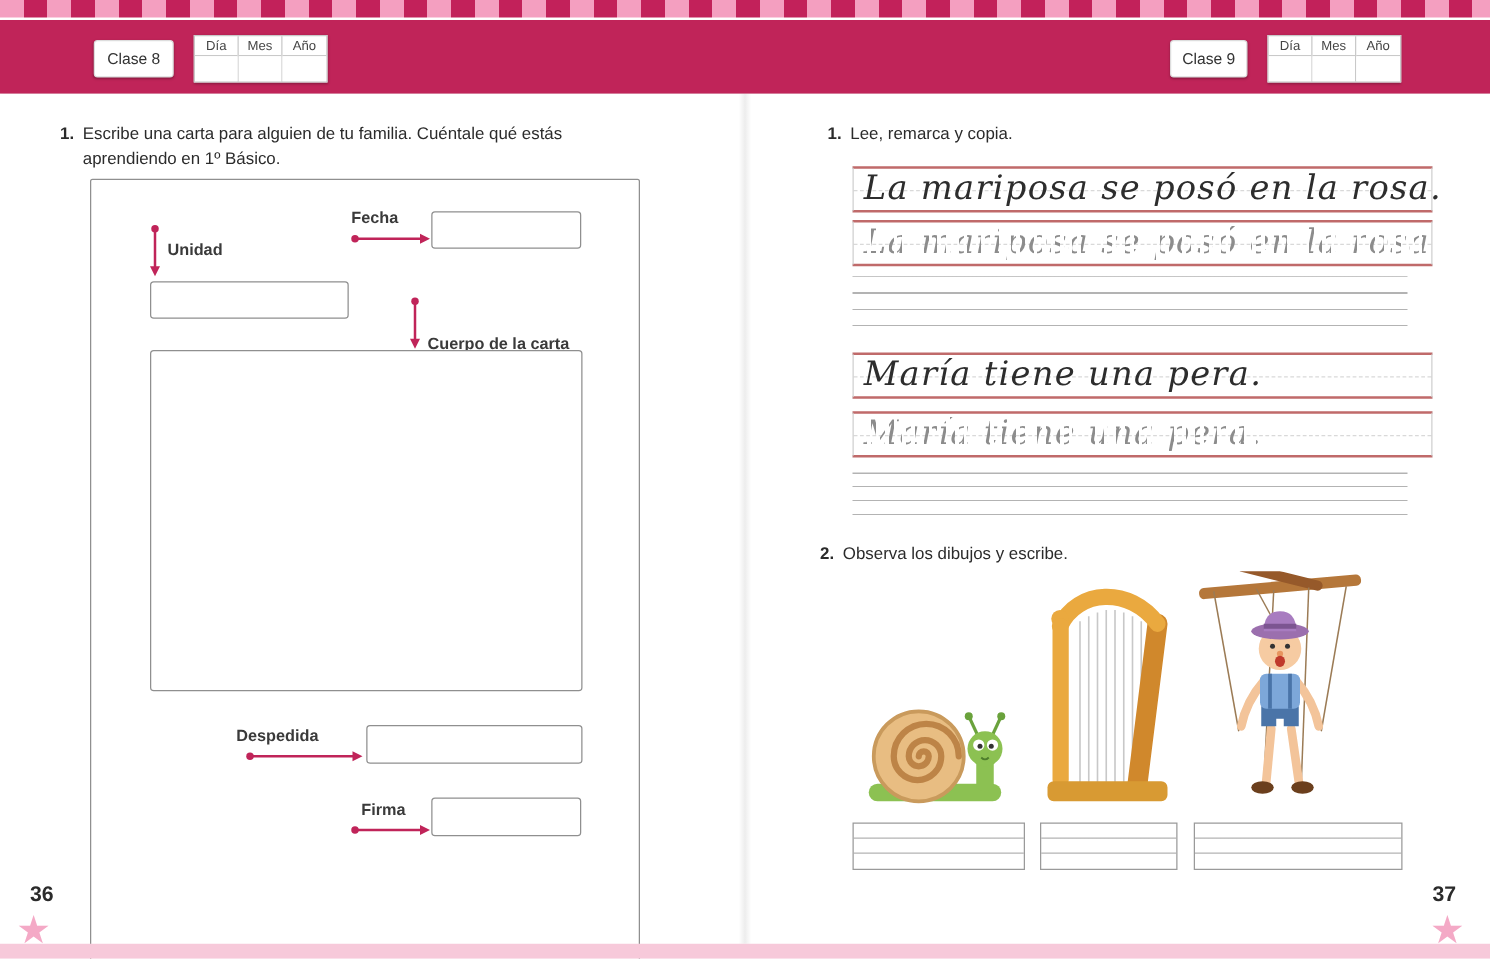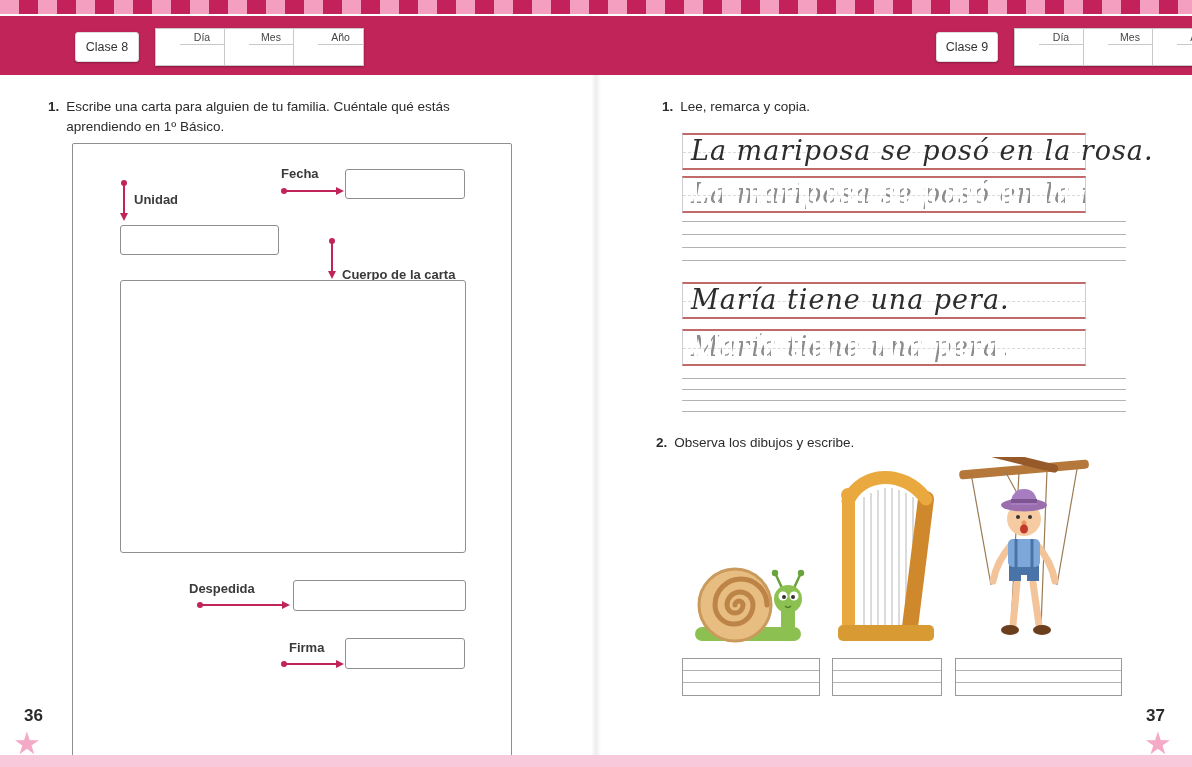--- a/index.html
+++ b/index.html
@@ -14,21 +14,21 @@
     box-shadow:0 2px 3px rgba(0,0,0,.18); }
   .clase-box { position:absolute; top:16px; height:30px; background:#fff; border:1px solid #ddd;
     border-radius:3px; display:flex; align-items:center; justify-content:center;
     font-size:12.5px; color:#333; box-shadow:0 1px 2px rgba(0,0,0,.3); }
   .clase-left { left:75px; width:64px; }
   .clase-right { left:936px; width:62px; }
   .date-table { position:absolute; top:12px; display:flex; background:#fff;
     border:1px solid #c9c9c9; box-shadow:0 1px 2px rgba(0,0,0,.3); }
   .date-left { left:155px; }
   .date-right { left:1014px; }
-  .date-col { width:45px; border-right:1px solid #c9c9c9;margin-left:24px; }
+  .date-col { width:35px; border-right:1px solid #c9c9c9; }
   .date-col:last-child { border-right:none; }
   .date-head { height:16px; font-size:10.5px; color:#444; text-align:center; line-height:16px;
     border-bottom:1px solid #c9c9c9; }
   .date-cell { height:20px; background:#fff; }
   .ribbon { position:absolute; top:0; right:7px; width:58px; height:88px; background:#f591b5; z-index:6;
     clip-path:polygon(0 0,100% 0,100% 100%,50% 79%,0 100%); text-align:center; }
   .ribbon .u-label { margin-top:6px; font-size:13px; font-weight:bold; color:#c2265c; }
   .ribbon .u-num { font-size:38px; font-weight:bold; color:#fff; line-height:1.02; }
 
   
@@ -57,21 +57,21 @@
     border-radius:50%; background:#c02459; }
   .arrow-v::after { content:""; position:absolute; bottom:-7px; left:-3.5px; width:0; height:0;
     border-top:8px solid #c02459; border-left:4.5px solid transparent; border-right:4.5px solid transparent; }
   .curl { position:absolute; right:-1px; bottom:-1px; width:42px; height:42px; background:#fff; overflow:hidden; }
   .curl .fold { position:absolute; left:0; top:0; width:42px; height:42px;
     clip-path:polygon(0 100%,100% 0,58% 58%); background:linear-gradient(315deg,#bfbfbf 0%,#ececec 50%,#fff 75%); }
   .curl .edge { position:absolute; left:-9px; top:20px; width:60px; height:1px; background:#a9a9a9;
     transform:rotate(-45deg); }
 
   
-  .trace-box { position:absolute; left:86px; width:404px; height:37px; background:#fff;
+  .trace-box { position:absolute; left:86px; width:464px; height:37px; background:#fff;
     border-top:2px solid #c06a6a; border-bottom:2px solid #c06a6a;
     border-left:1px solid #cfcfcf; border-right:1px solid #cfcfcf; }
   .trace-box::after { content:""; position:absolute; left:0; right:0; top:50%;
     border-top:1px dashed rgba(185,185,185,.55); }
   .trace-text { position:relative; z-index:1; font-family:"DejaVu Serif", serif; font-style:italic;
     font-size:27px; line-height:32px; color:#2d2d2d; padding-left:8px; white-space:nowrap; letter-spacing:1px; }
   .trace-text.traced { color:#9a9a9a; }
   @supports ((-webkit-background-clip: text) or (background-clip: text)) {
     .trace-text.traced { color:transparent;
       background-image:repeating-linear-gradient(90deg,#8c8c8c 0 4px,rgba(255,255,255,0) 4px 7px);

